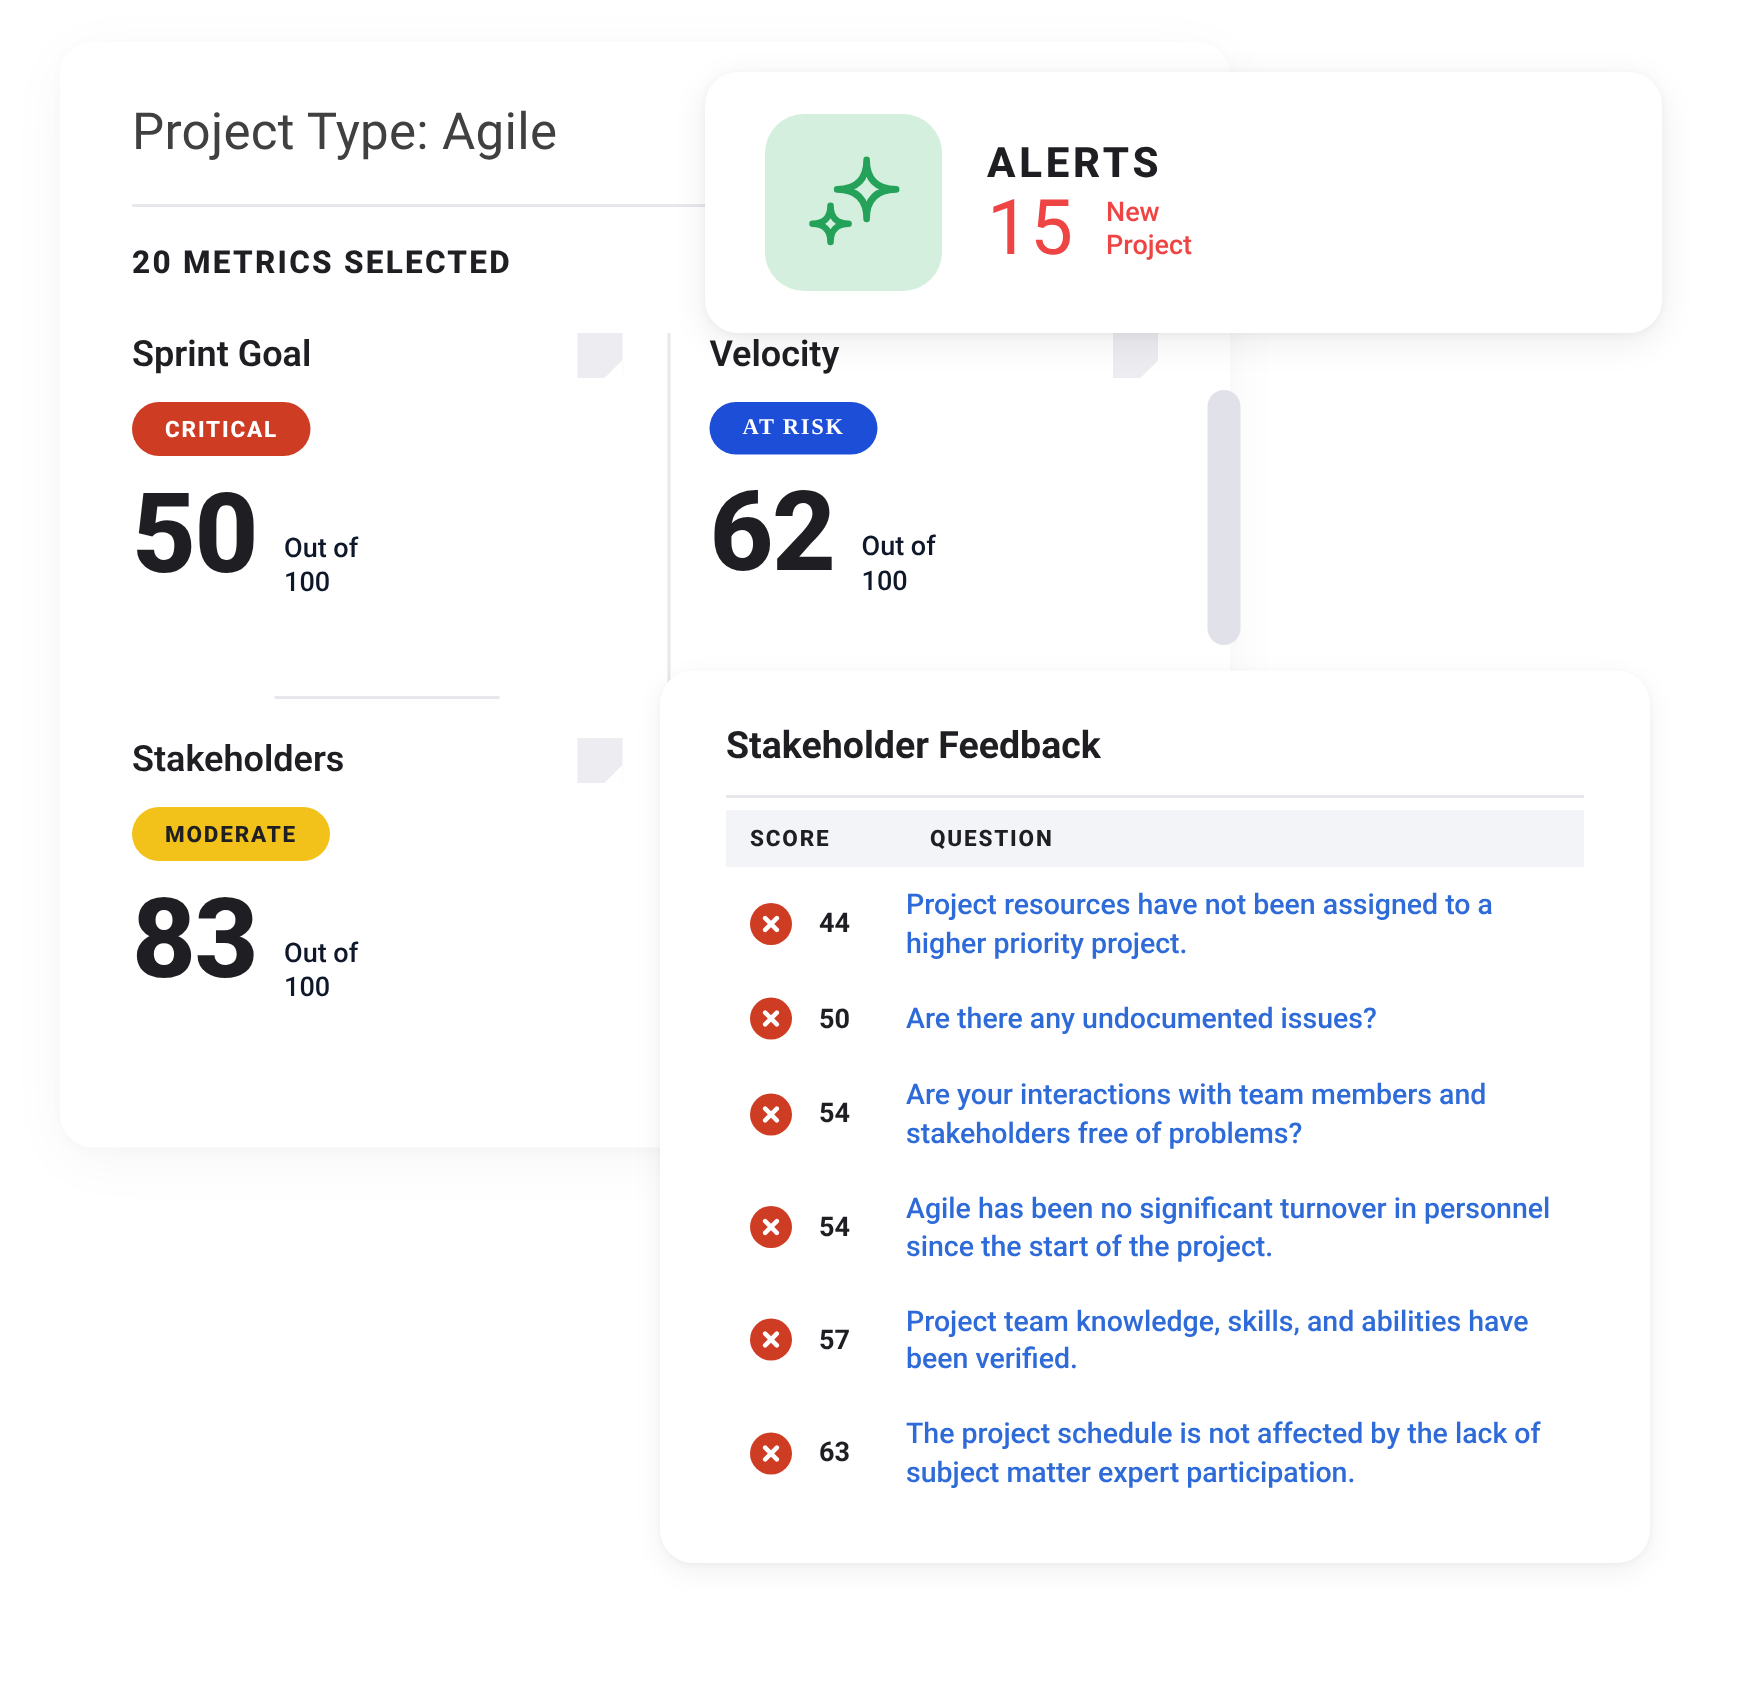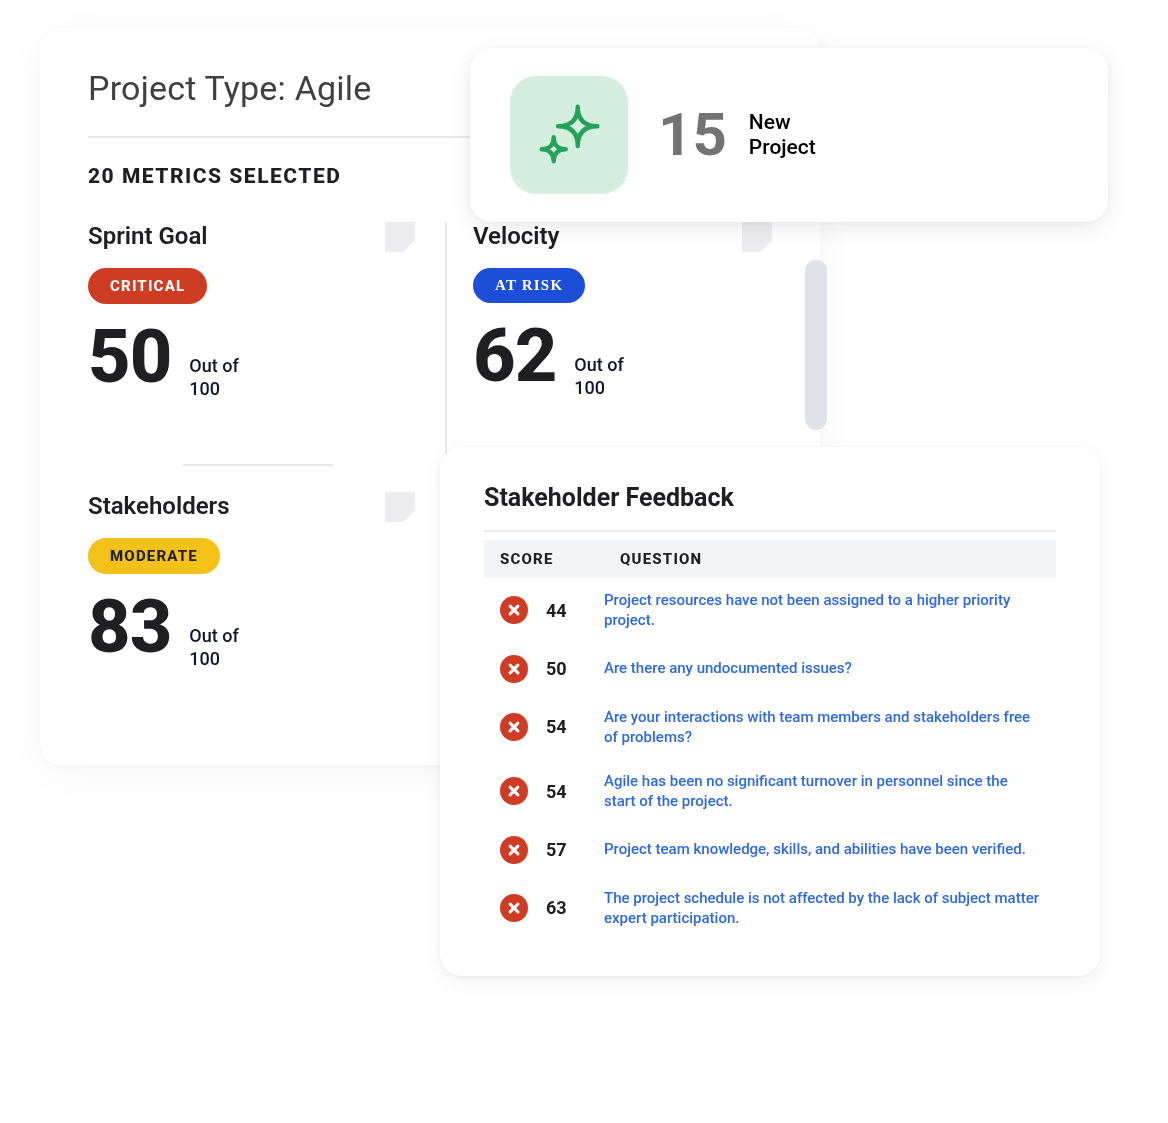--- a/index.html
+++ b/index.html
@@ -158,28 +158,28 @@
     letter-spacing: 2.5px;
     color: #1f1f23;
     margin-bottom: 2px;
   }
   .alerts-value-row {
     display: flex;
     align-items: center;
     gap: 22px;
   }
   .alerts-count {
-    font-size: 60px;
-    font-weight: 700;
-    color: #737373;
+    font-size: 51px;
+    font-weight: 400;
+    color: #ef4444;
     line-height: 1;
   }
   .alerts-desc {
-    font-size: 21px;
-    color: #000000;
+    font-size: 18px;
+    color: #ef4444;
     line-height: 1.2;
     font-weight: 500;
   }
 
   
   .feedback-card {
     position: absolute;
     left: 440px;
     top: 447px;
     width: 660px;
@@ -240,21 +240,21 @@
   .remove-icon::after  { transform: translate(-50%, -50%) rotate(-45deg); }
 
   .fb-score {
     width: 40px;
     font-size: 18px;
     font-weight: 700;
     color: #1f1f23;
   }
   .fb-question {
     flex: 1;
-    font-size: 15px;
+    font-size: 19px;
     color: #2e6bd8;
     font-weight: 500;
     line-height: 1.35;
   }
 
   
   .scroll-hint {
     position: absolute;
     left: 805px;
     top: 260px;
@@ -331,20 +331,21 @@
 </div>
 
 <div class="alerts-card">
   <div class="alerts-icon-box">
     <svg viewBox="0 0 64 64" fill="none" stroke="#24a25a" stroke-width="4" stroke-linejoin="round">
       <path d="M40 6 C40 18 46 24 58 24 C46 24 40 30 40 42 C40 30 34 24 22 24 C34 24 40 18 40 6 Z"></path>
       <path d="M18 34 C18 41 22 45 29 45 C22 45 18 49 18 56 C18 49 14 45 7 45 C14 45 18 41 18 34 Z"></path>
     </svg>
   </div>
   <div class="alerts-text-col">
+    <div class="alerts-label">ALERTS</div>
     <div class="alerts-value-row">
       <div class="alerts-count">15</div>
       <div class="alerts-desc">
         <span>New</span><br>
         <span>Project</span>
       </div>
     </div>
   </div>
 </div>
 

